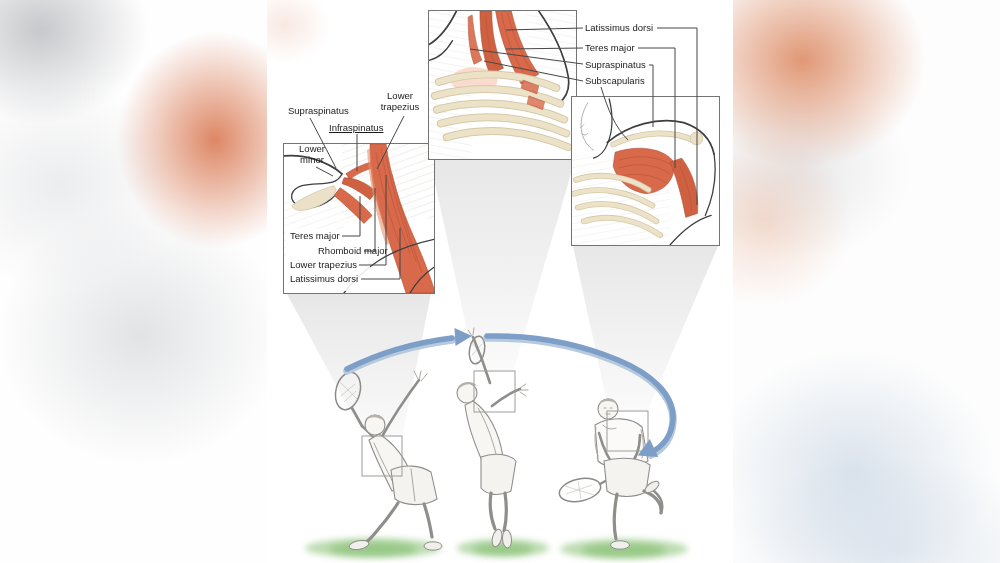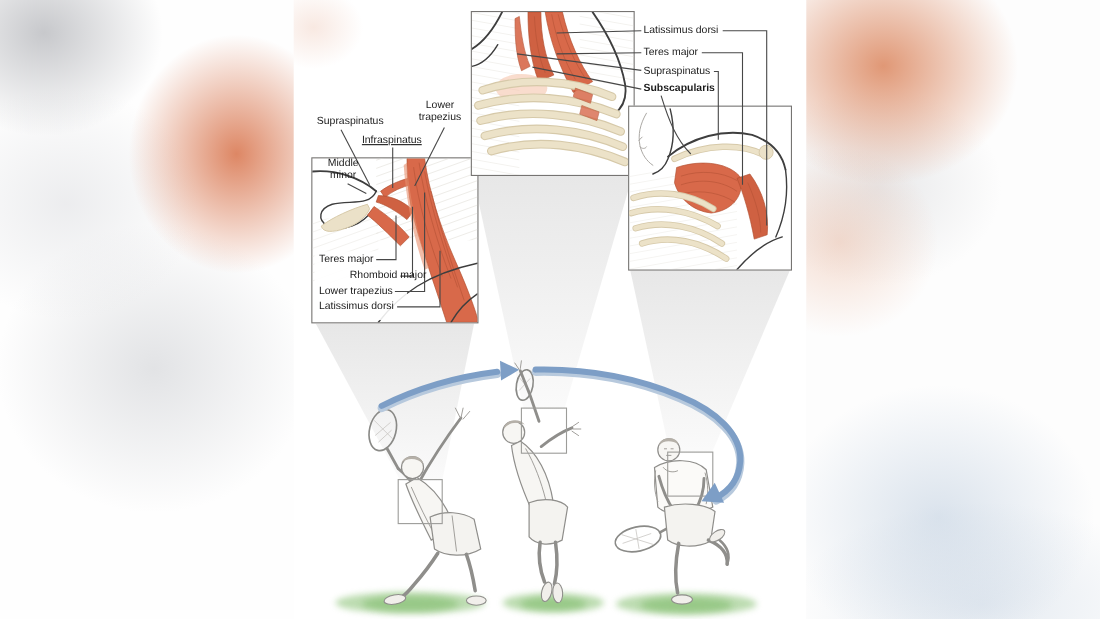--- a/index.html
+++ b/index.html
@@ -276,23 +276,23 @@
       <polygon points="0,-9 0,9 17,0" transform="translate(455,337) rotate(-3)" fill="#7d9ec6"></polygon>
       <path d="M487,338 C535,337 580,346 618,362 C652,376 674,397 673,421 C672,438 663,449 651,455" fill="none" stroke="#b7c9dd" stroke-width="7.5" stroke-linecap="round"></path>
       <path d="M487,336 C535,335 580,344 618,360 C652,374 674,395 673,419 C672,436 662,447 650,453" fill="none" stroke="#7d9ec6" stroke-width="5.5" stroke-linecap="round"></path>
       <polygon points="0,-10 0,10 18,0" transform="translate(654,448) rotate(155)" fill="#7d9ec6"></polygon>
     </g>
   </svg>
 
   <div class="lbl" style="left:288px;top:106px;">Supraspinatus</div>
   <div class="lbl wrap" style="left:374px;top:91px;width:52px;">Lower trapezius</div>
   <div class="lbl" style="left:329px;top:123px;text-decoration:underline;">Infraspinatus</div>
-  <div class="lbl wrap" style="left:294px;top:144px;width:36px;">Middle minor</div>
+  <div class="lbl wrap" style="left:294px;top:144px;width:36px;">Lower minor</div>
   <div class="lbl" style="left:290px;top:231px;">Teres major</div>
   <div class="lbl" style="left:290px;top:246px;padding-left:28px;">Rhomboid major</div>
   <div class="lbl" style="left:290px;top:260px;">Lower trapezius</div>
   <div class="lbl" style="left:290px;top:274px;">Latissimus dorsi</div>
   <div class="lbl" style="left:585px;top:23px;">Latissimus dorsi</div>
   <div class="lbl" style="left:585px;top:43px;">Teres major</div>
   <div class="lbl" style="left:585px;top:60px;">Supraspinatus</div>
-  <div class="lbl" style="left:585px;top:76px;font-weight:bold;">Subscapularis</div>
+  <div class="lbl" style="left:585px;top:76px;">Subscapularis</div>
 
 </div>
 
 </body></html>

